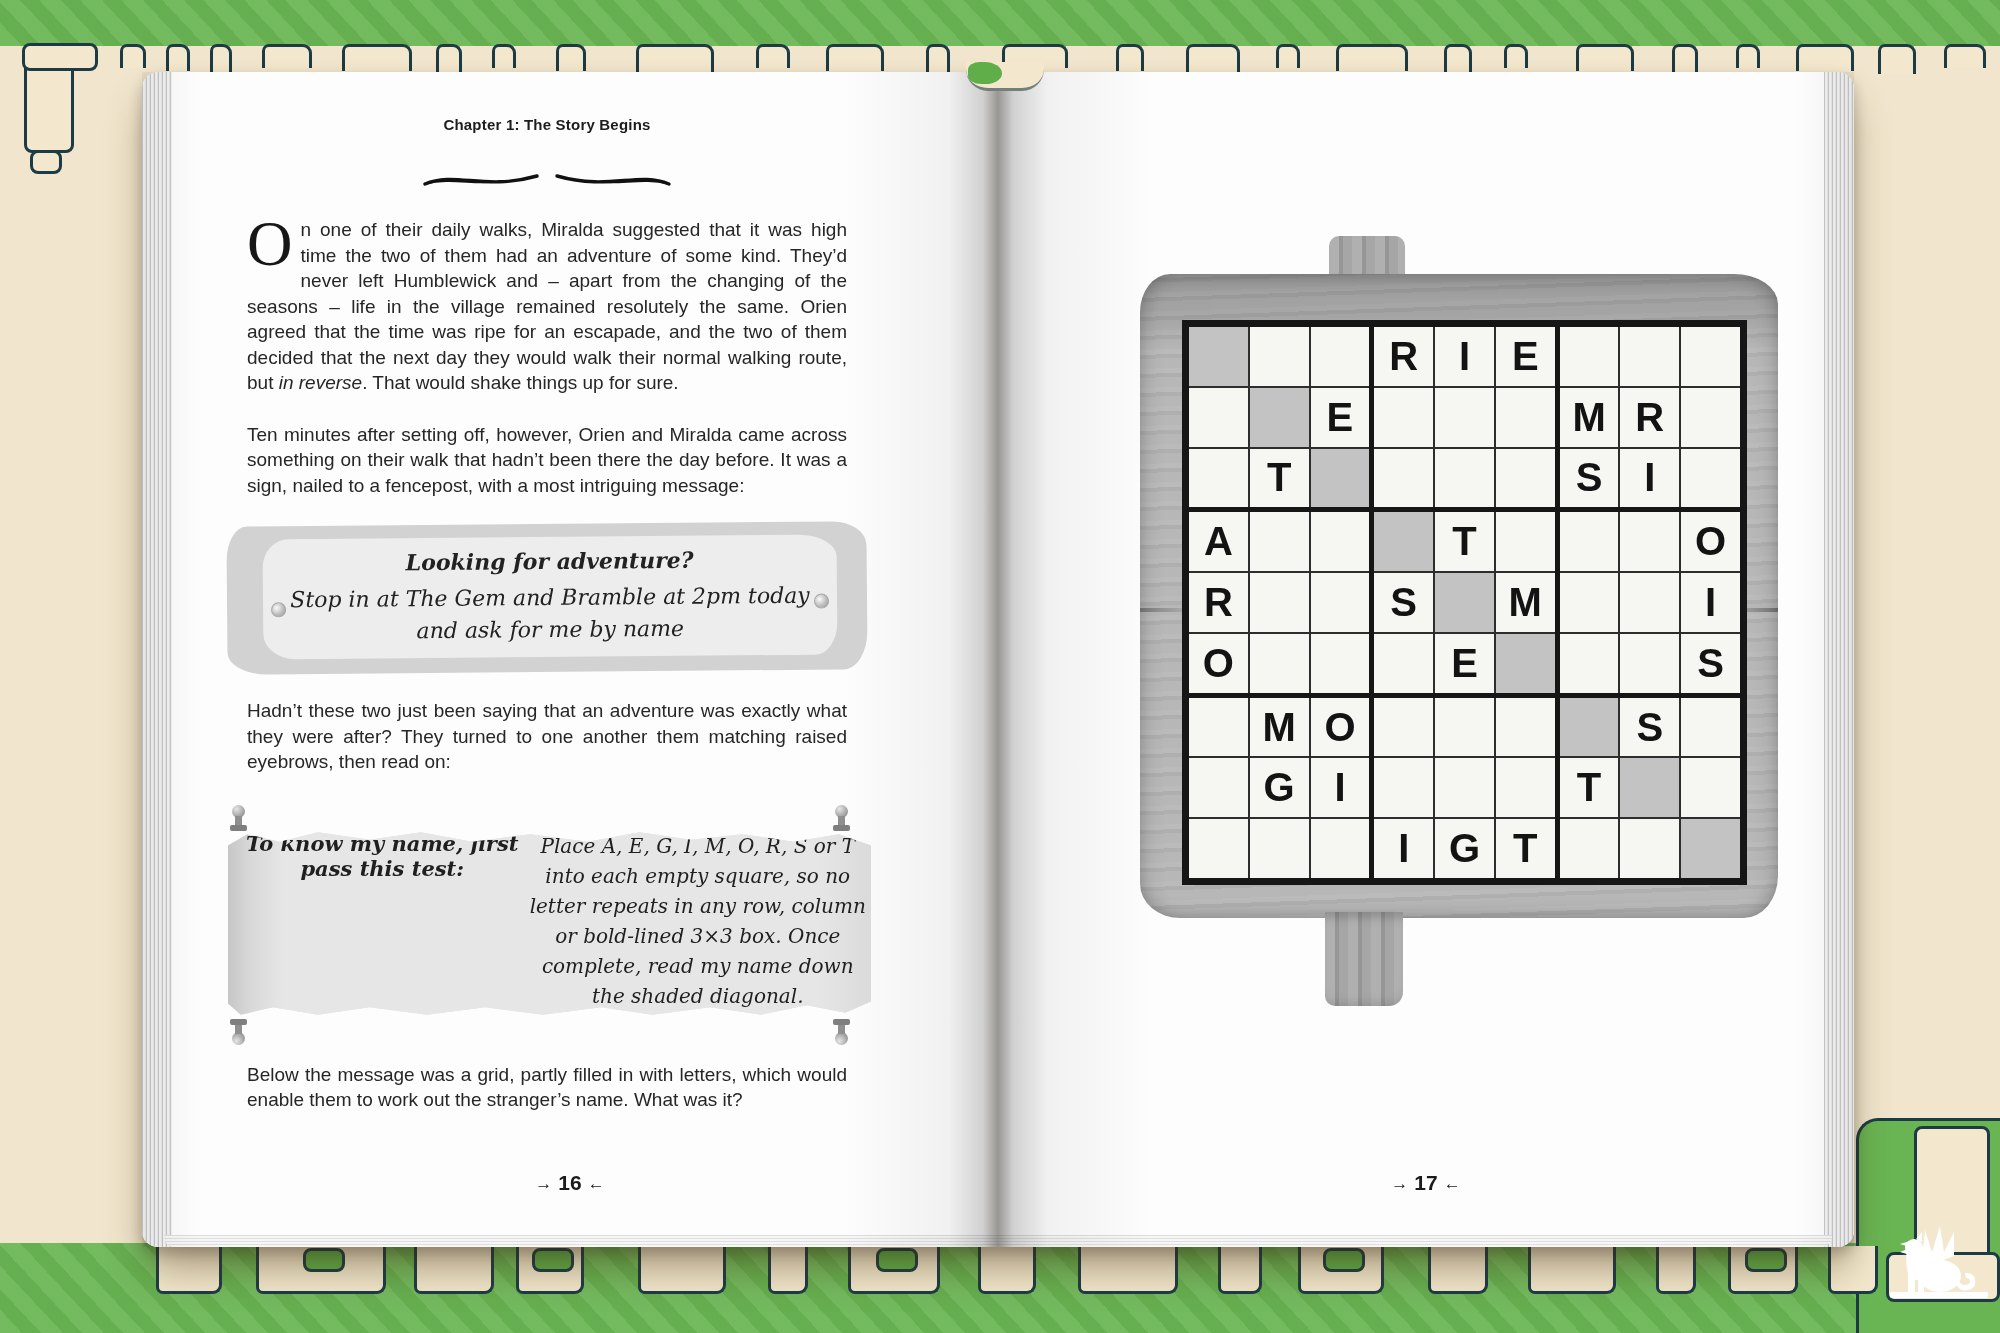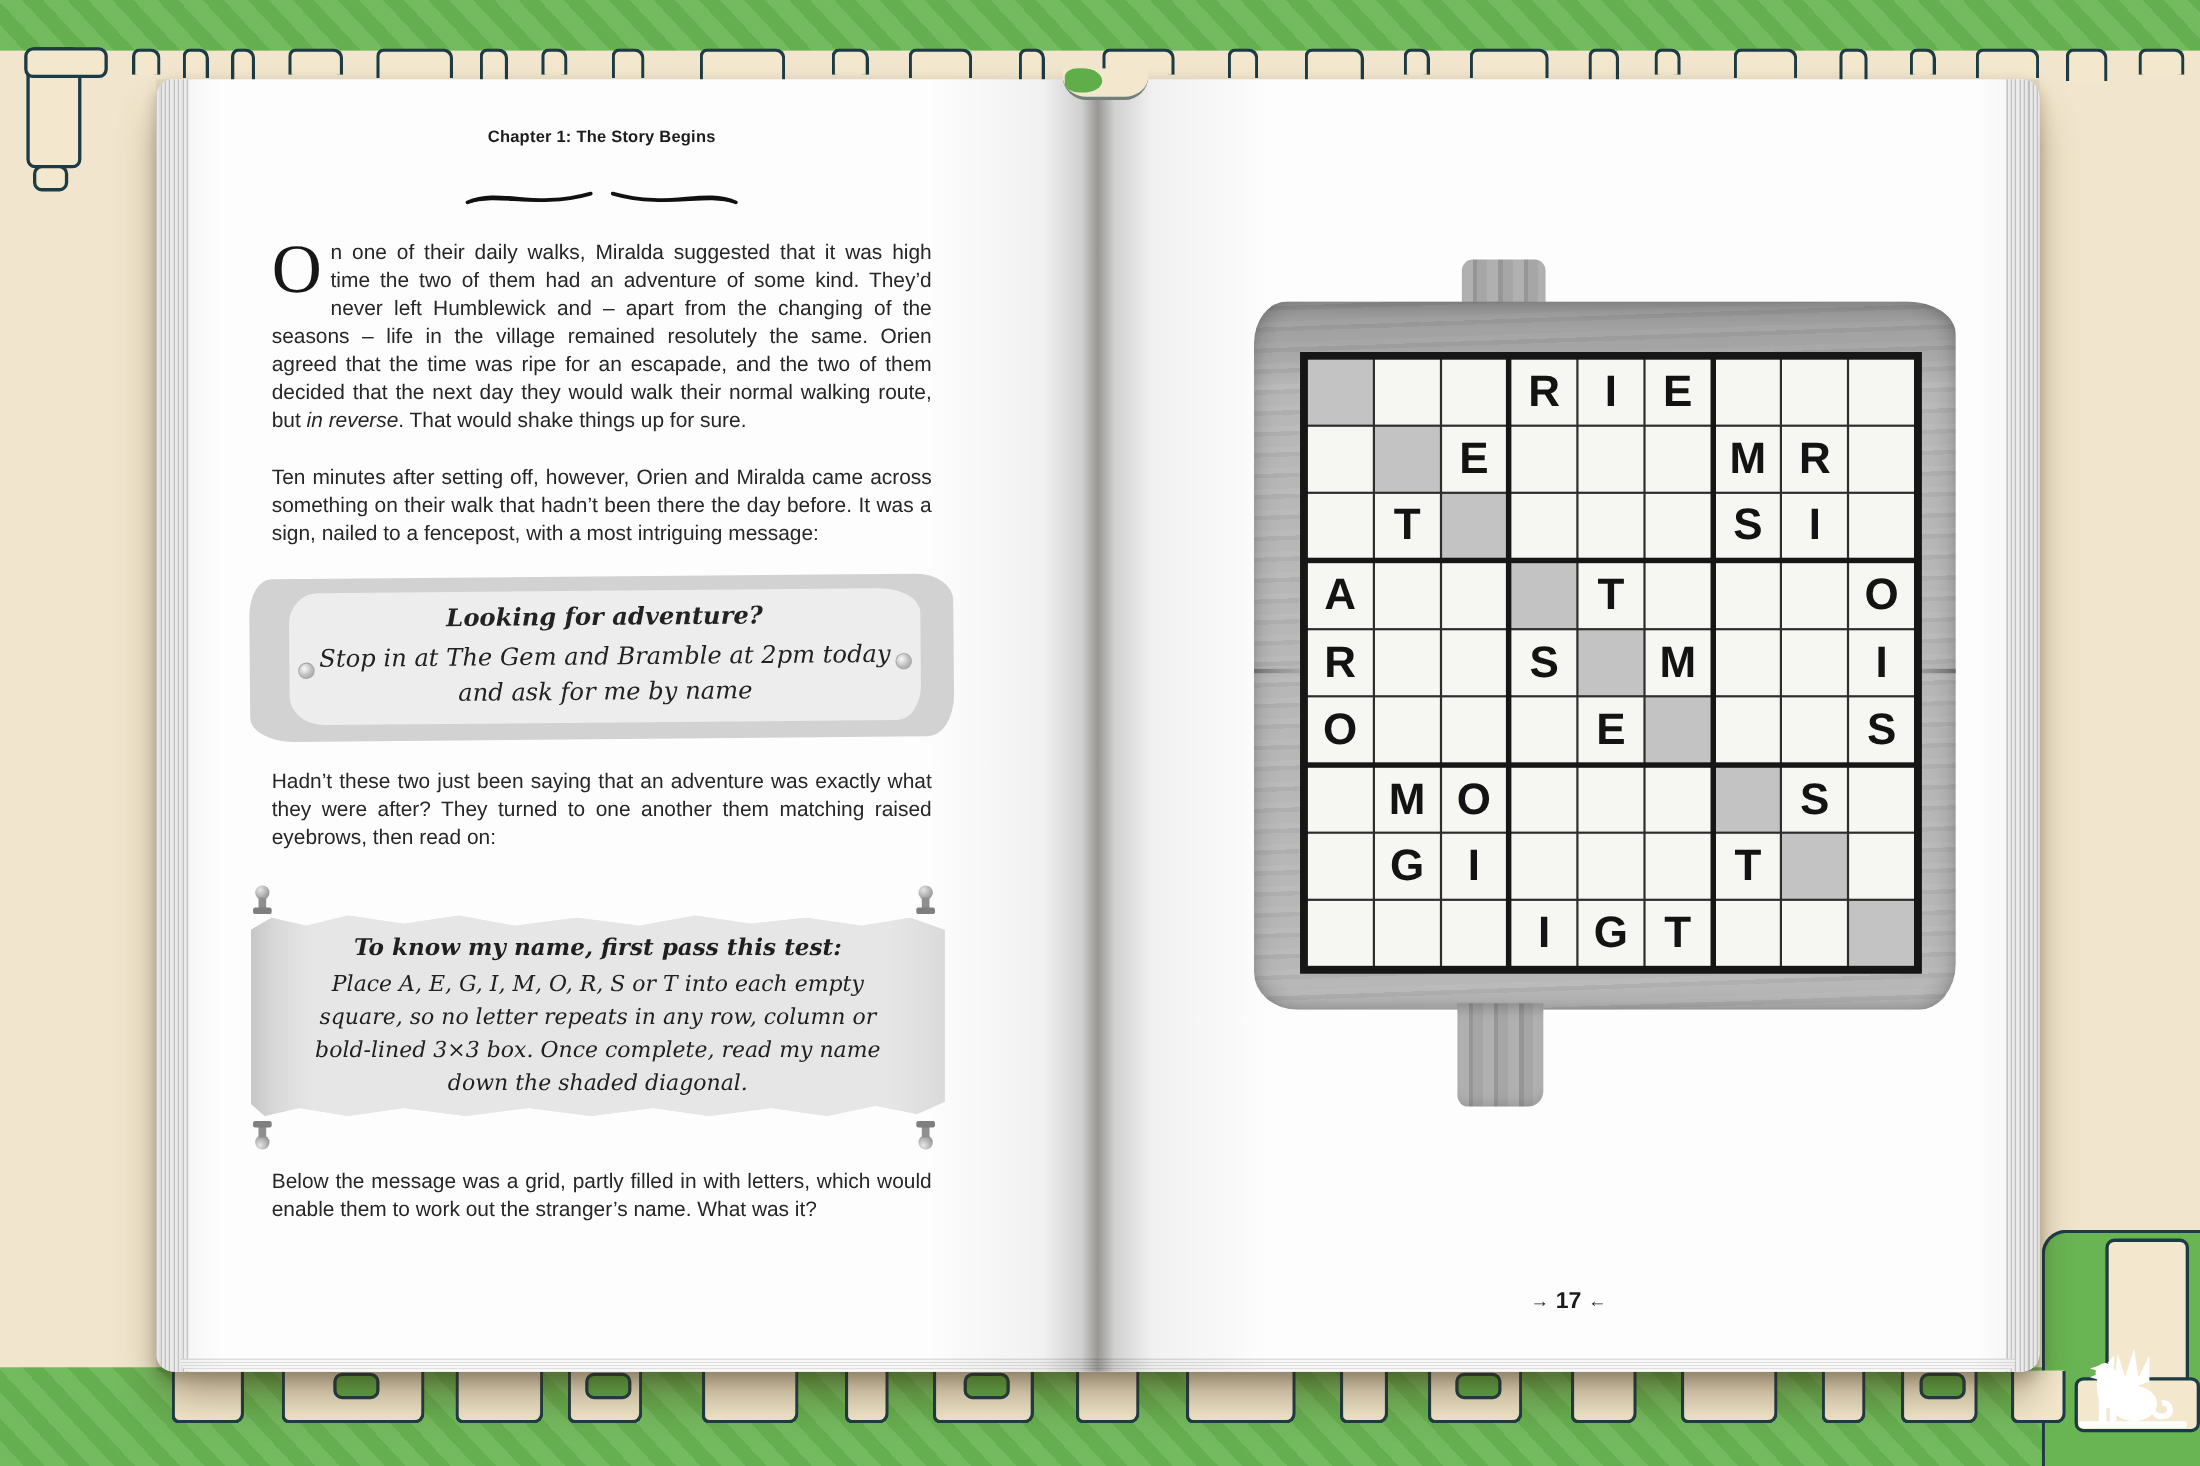--- a/index.html
+++ b/index.html
@@ -61,22 +61,22 @@
   #fsign-inner .l{font-size:22px;line-height:32px;}
   .hole{position:absolute;top:50%;width:13px;height:13px;border-radius:50%;
         background:radial-gradient(circle at 35% 35%,#fafafa,#bdbdbd 55%,#989898);border:1px solid #a5a5a5;}
   .hole.left{left:44px;margin-top:2px;}  .hole.right{right:38px;margin-top:-2px;}
 
   
   #scroll-wrap{position:relative;margin:30px 0 0 -19px;width:631px;height:238px;}
   #scroll-body{position:absolute;left:0;top:26px;width:631px;height:186px;background:#e4e4e4;
         background-image:linear-gradient(to right,#c6c6c6 0,#d8d8d8 22px,#e6e6e6 55px,#e6e6e6 92%,#dadada 100%);
         clip-path:polygon(0% 8%,3% 2%,8% 6%,14% 1%,22% 5%,30% 1%,38% 6%,47% 2%,56% 6%,64% 1%,72% 5%,80% 2%,88% 6%,95% 2%,100% 8%,100% 92%,96% 98%,90% 94%,83% 99%,75% 95%,66% 99%,58% 95%,49% 99%,40% 95%,31% 99%,22% 95%,14% 99%,7% 95%,2% 99%,0% 93%);
-        display:flex;flex-direction:column;justify-content:center;text-align:center;
-        font-family:"DejaVu Serif",serif;font-style:italic;color:#1f1f1f;}
+        display:flex;justify-content:center;text-align:center;
+        font-family:"DejaVu Serif",serif;font-style:italic;color:#1f1f1f;padding-left:12px;}
   #scroll-body .h{font-weight:700;font-size:21px;margin-bottom:6px;}
   #scroll-body .b{font-size:20px;line-height:30px;width:540px;margin:0 auto;}
   .finial{position:absolute;width:18px;height:26px;}
   .finial .ball{position:absolute;left:2px;top:0;width:13px;height:13px;border-radius:50%;
         background:radial-gradient(circle at 35% 30%,#e6e6e6,#9a9a9a 70%);}
   .finial .stem{position:absolute;left:5px;top:11px;width:7px;height:11px;background:#8f8f8f;}
   .finial .base{position:absolute;left:0;top:20px;width:17px;height:6px;background:#7f7f7f;border-radius:2px;}
   .finial.tl{left:2px;top:0;}  .finial.tr{right:8px;top:0;}
   .finial.bl{left:2px;bottom:-2px;transform:scaleY(-1);}  .finial.br{right:8px;bottom:-2px;transform:scaleY(-1);}
 
@@ -211,20 +211,21 @@
             </div>
           <div id="scroll-body">
             <div class="h">To know my name, first pass this test:</div>
             <div class="b">Place A, E, G, I, M, O, R, S or T into each empty square, so no letter repeats in any row, column or bold-lined 3×3 box. Once complete, read my name down the shaded diagonal.</div>
           </div>
         </div>
 
         <p class="body-par" style="">Below the message was a grid, partly filled in with letters, which would enable them to work out the stranger’s name. What was it?</p>
       </div>
 
+      <div class="pagenum"><span class="arr">→</span><span>16</span><span class="arr">←</span></div>
     </div>
 
     <div id="page-right" class="page">
 
       <div class="post" id="post-top"></div>
       <div id="wood-sign">
         <div id="wood-seam"></div>
       </div>
       <div class="post" id="post-bottom"></div>
 

